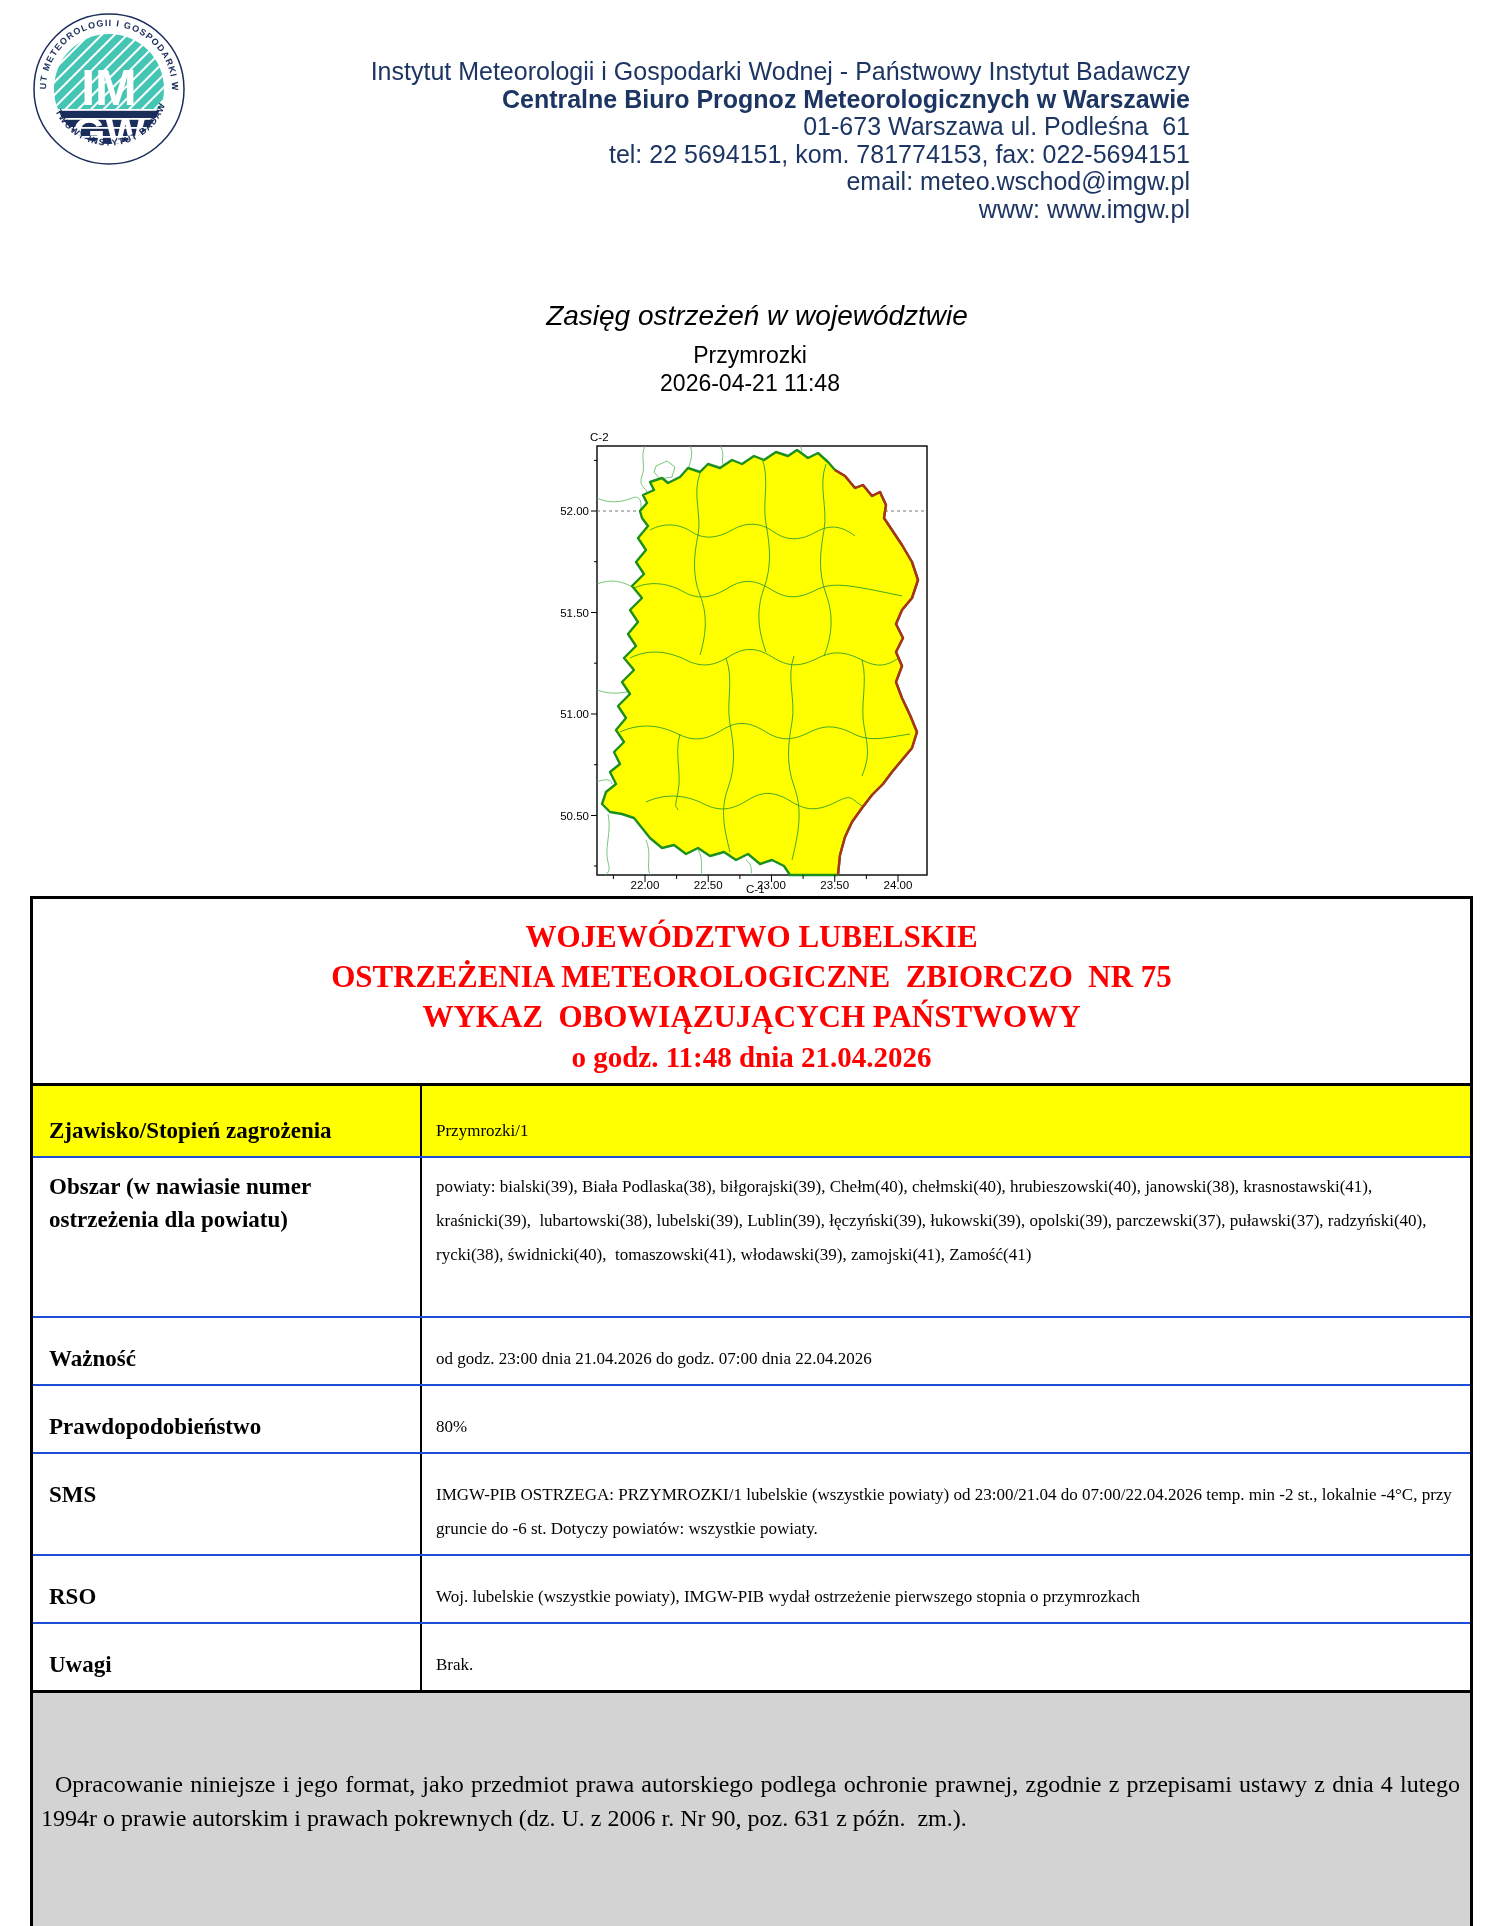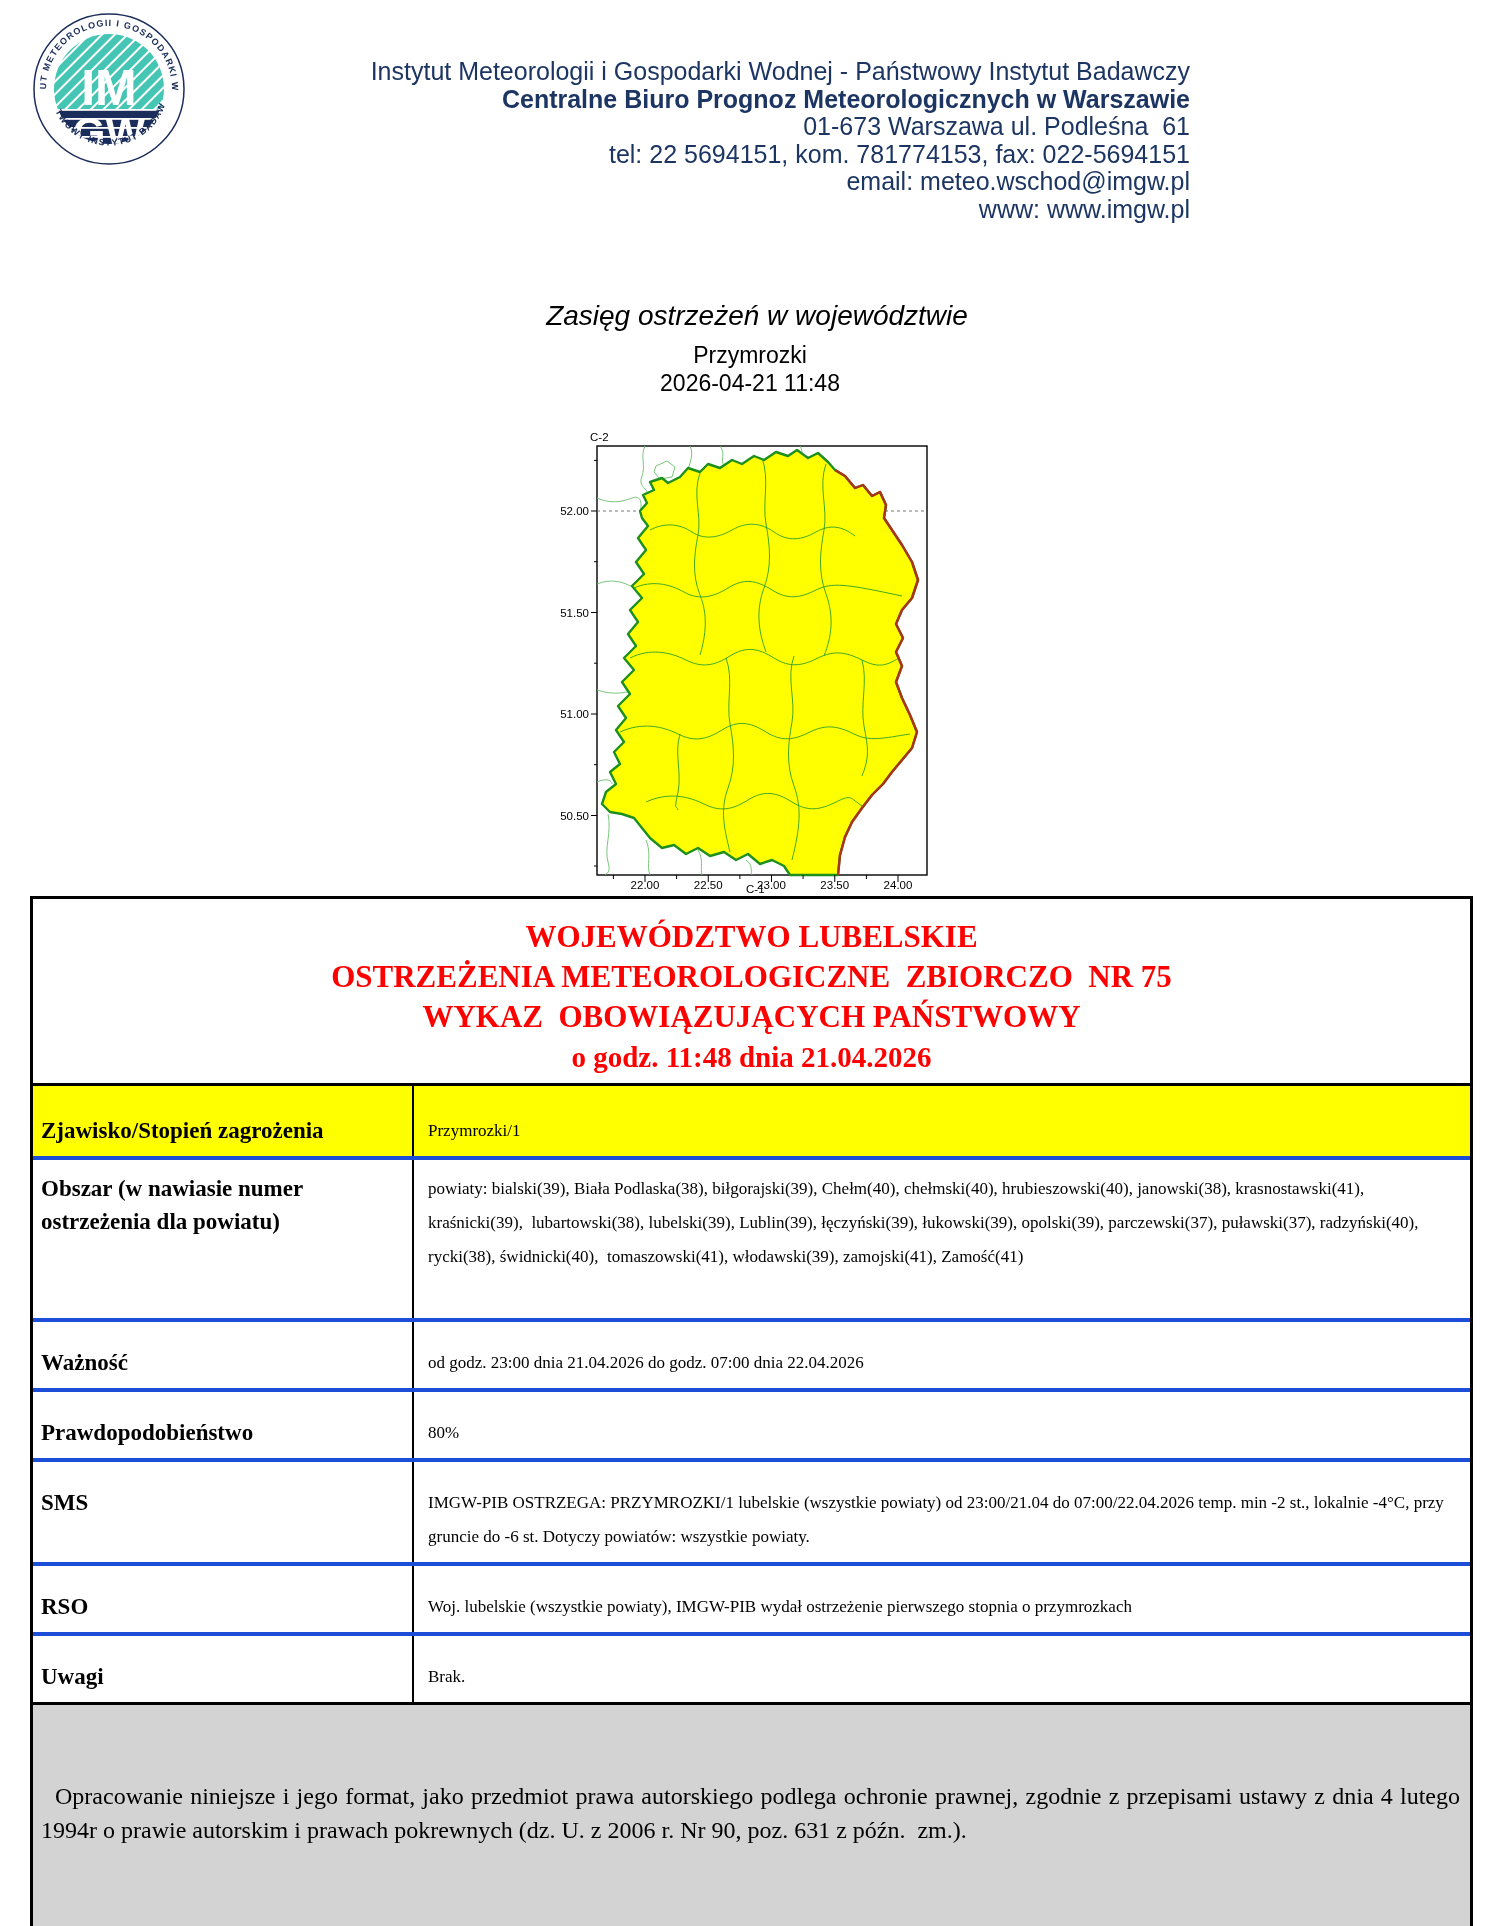--- a/index.html
+++ b/index.html
@@ -29,27 +29,27 @@
   .sheet-label{font-family:"Liberation Sans",sans-serif;font-size:11.5px;fill:#000;}
   
   .warn-table{
     position:absolute;left:30px;top:896px;width:1437px;
     border:3px solid #000;background:#fff;
     font-family:"Liberation Serif",serif;
   }
   .title-block{padding:18px 10px 6px 10px;text-align:center;color:#ff0000;font-weight:bold;}
   .t-line{font-size:31px;line-height:40px;white-space:pre-wrap;}
   .t-line.small{font-size:29px;}
-  .trow{display:flex;border-top:4px solid #1d4ed8;align-items:stretch;}
+  .trow{display:flex;border-top:2px solid #1d4ed8;align-items:stretch;}
   .trow.thick{border-top:3px solid #000;}
   .row-label{
     width:363px;flex:0 0 363px;border-right:2px solid #000;
     font-weight:bold;font-size:23px;line-height:33px;
     padding:24px 8px 8px 8px;box-sizing:content-box;
-    display:flex;align-items:flex-start;white-space:pre-wrap;
+    display:flex;align-items:flex-start;white-space:pre-wrap;margin-left:8px;
   }
   .row-value{
     flex:1 1 auto;font-size:17px;line-height:34px;
     padding:24px 14px 8px 14px;white-space:pre-wrap;
     display:flex;align-items:flex-start;
   }
   .yellow-row{background:#ffff00;}
   .r0{min-height:24px;} .r0 .row-label,.r0 .row-value{padding-top:28px;}
   .r1{min-height:158px;}
   .r1 .row-label,.r1 .row-value{padding-top:12px;}

